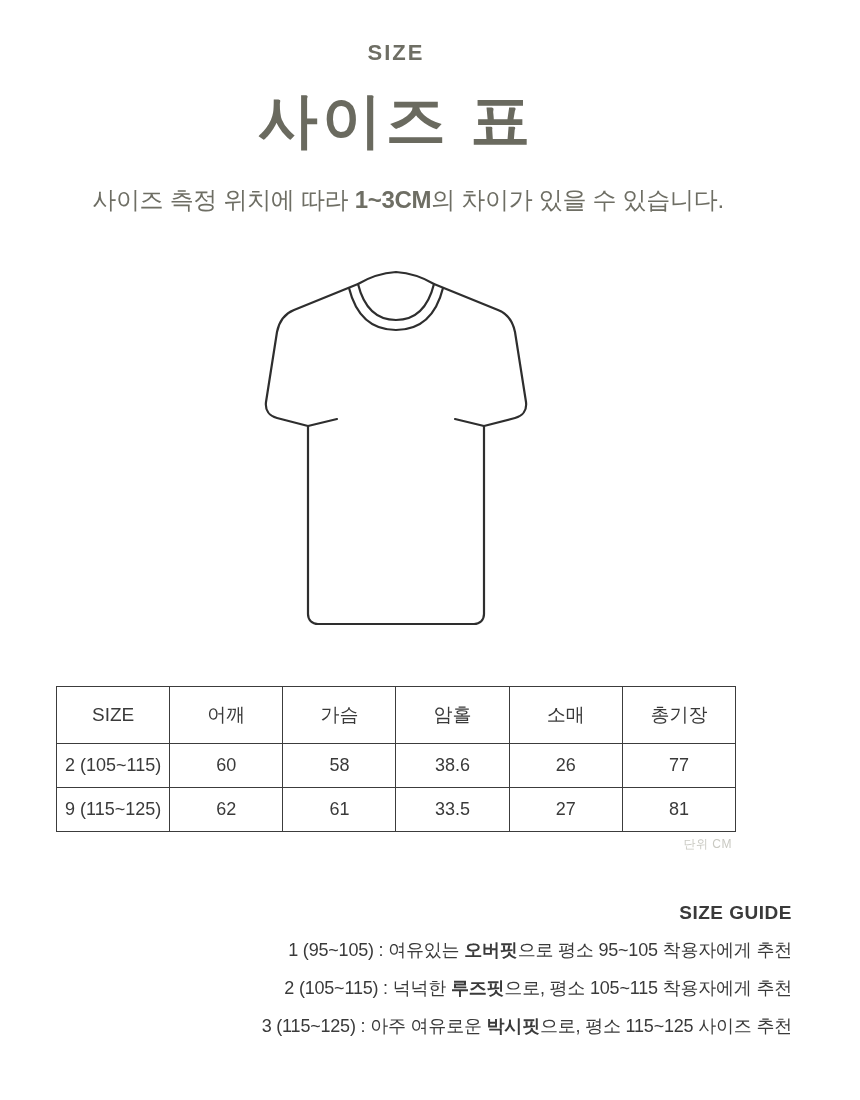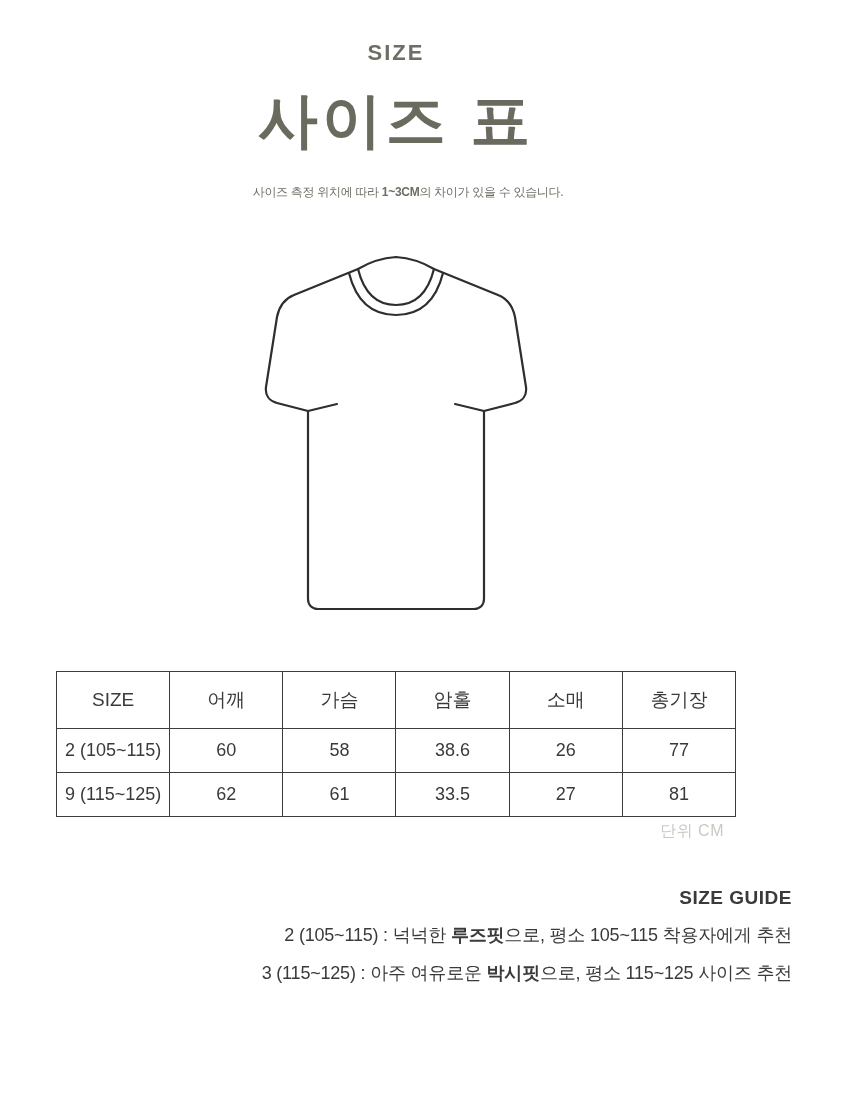--- a/index.html
+++ b/index.html
@@ -34,21 +34,21 @@
   }
   .main-title {
     font-size: 60px;
     font-weight: bold;
     color: #6a6a5f;
     letter-spacing: 4px;
     margin-top: 22px;
     line-height: 1.1;
   }
   .subtitle {
-    font-size: 12px;
+    font-size: 24px;
     color: #6e6e64;
     margin-top: 30px;
     letter-spacing: -0.3px;
     padding-left: 24px;
   }
   .subtitle b {
     font-weight: bold;
   }
 
   
@@ -81,24 +81,24 @@
   }
   table.size-table thead th {
     height: 56px;
     font-size: 19px;
   }
   table.size-table tbody td:first-child {
     font-size: 18px;
   }
   .unit-note {
     position: absolute;
-    right: 12px;
+    right: 4px;
     top: 100%;
     margin-top: 4px;
-    font-size: 16px;
+    font-size: 12px;
     color: #c9c9c2;
     letter-spacing: 0.5px;
   }
 
   
   .guide {
     margin-top: 70px;
     text-align: right;
   }
   .guide-title {
@@ -198,20 +198,23 @@
           <td>81</td>
         </tr>
       </tbody>
     </table>
     <div class="unit-note">단위 CM</div>
   </div>
 
   <div class="guide">
     <div class="guide-title">SIZE GUIDE</div>
     <div class="guide-line">
+      <span>1 (95~105) : 여유있는 </span><b>오버핏</b><span>으로 평소 95~105 착용자에게 추천</span>
+    </div>
+    <div class="guide-line">
       <span>2 (105~115) : 넉넉한 </span><b>루즈핏</b><span>으로, 평소 105~115 착용자에게 추천</span>
     </div>
     <div class="guide-line">
       <span>3 (115~125) : 아주 여유로운 </span><b>박시핏</b><span>으로, 평소 115~125 사이즈 추천</span>
     </div>
   </div>
 
 </div>
 
 </body></html>

